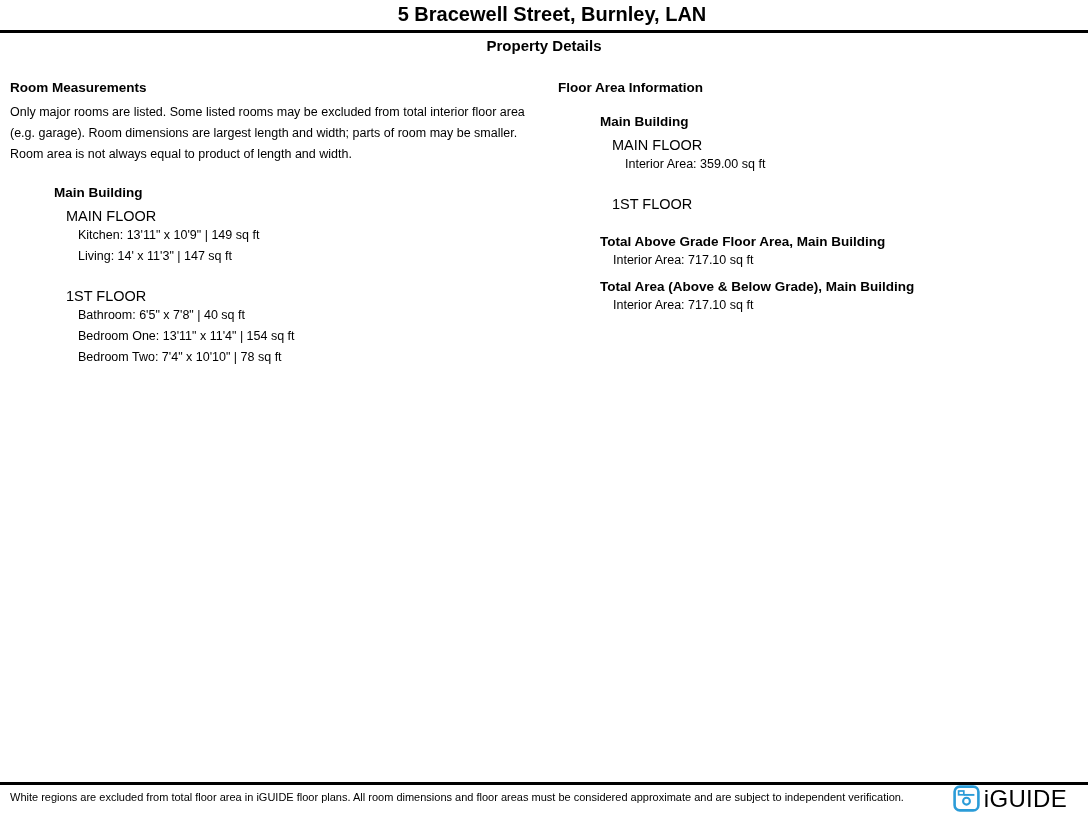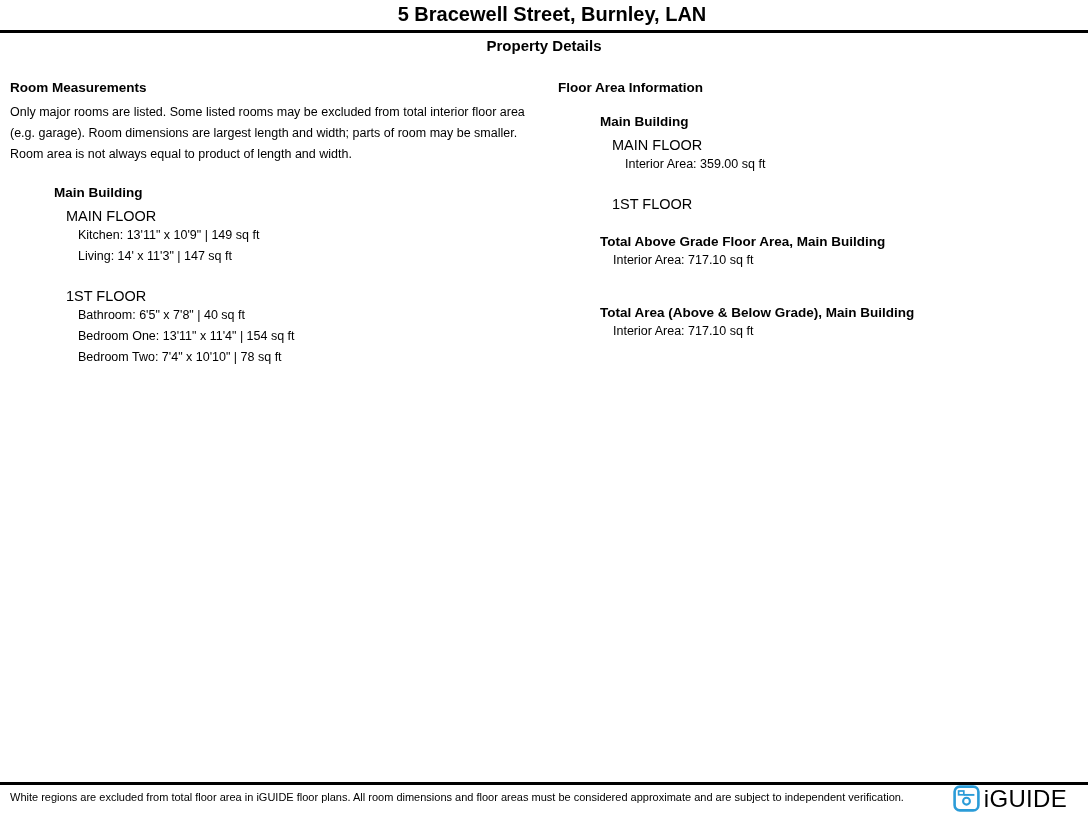--- a/index.html
+++ b/index.html
@@ -31,21 +31,21 @@
   .desc{margin-top:7px;font-size:12.5px;line-height:21.2px;}
   .building-block{margin-top:19px;}
   .col-left .building-block{margin-left:44px;}
   .col-right .building-block{margin-left:42px;}
   .building-name{font-size:13.5px;font-weight:bold;line-height:16px;}
   .floor-group{margin-left:12px;margin-top:6px;}
   .floor-group + .floor-group{margin-top:20px;}
   .floor-name{font-size:14.5px;line-height:18px;}
   .room-line{margin-left:12px;font-size:12.5px;line-height:21px;}
   .area-line{margin-left:13px;font-size:12.5px;line-height:21px;}
-  .total-block{margin-left:42px;margin-top:34px;}
+  .total-block{margin-left:42px;margin-top:8px;}
   .total-block.first{margin-top:21px;}
   .total-heading{font-size:13.5px;font-weight:bold;line-height:16px;}
   
   .footer-rule{position:absolute;top:782px;left:0;width:1088px;height:3px;background:#000;}
   .disclaimer{position:absolute;top:790px;left:10px;font-size:11px;line-height:14px;color:#000;}
   .brand{position:absolute;top:785px;right:21px;display:flex;align-items:center;gap:4px;}
   .brand-text{font-size:24px;line-height:27px;color:#000000;letter-spacing:0.3px;}
 </style>
 </head>
 <body>

